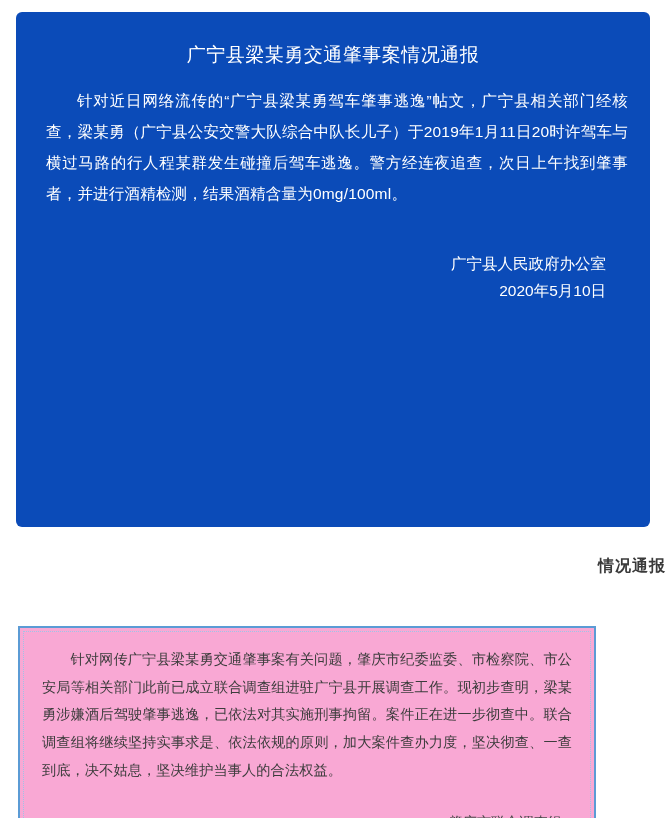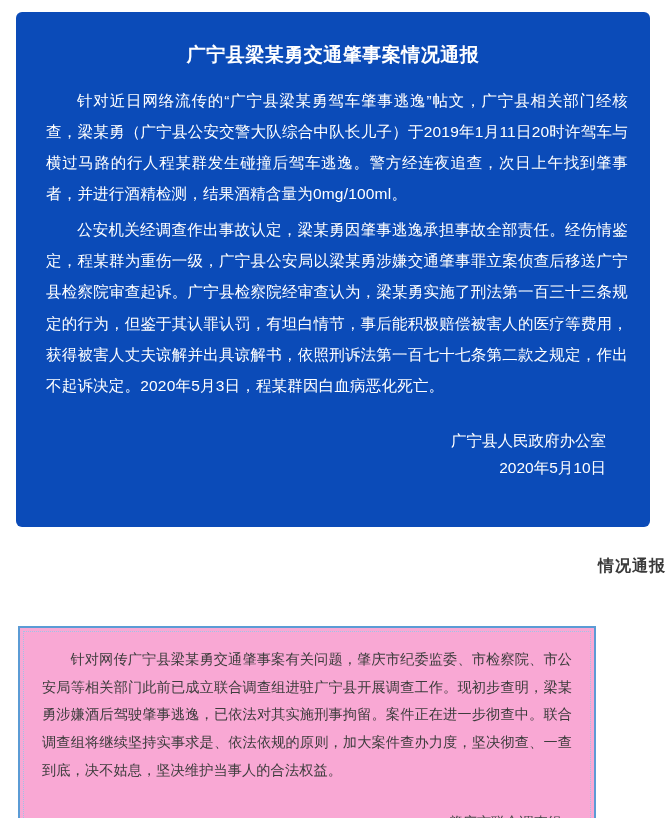--- a/index.html
+++ b/index.html
@@ -26,40 +26,40 @@
     background: #0b4bb8;
     border-radius: 6px;
     box-sizing: border-box;
     padding: 18px 22px 10px 22px;
     overflow: hidden;
   }
 
   #blue-title {
     color: #ffffff;
     font-size: 19px;
-    font-weight: bold;
+    font-weight: normal;
     text-align: center;
     letter-spacing: 0.5px;
     margin: 12px 0 16px 0;
     line-height: 1.4;
   }
 
   .blue-para {
     color: #ffffff;
     font-size: 15.5px;
     line-height: 2.02;
     text-align: justify;
     text-justify: inter-ideograph;
     text-indent: 2em;
     margin: 0 0 4px 8px;
     letter-spacing: 0.2px;
   }
 
   #blue-signature {
-    margin-top: 25px;
+    margin-top: 40px;
     text-align: right;
     color: #ffffff;
     font-size: 15.5px;
     line-height: 1.75;
     padding-right: 22px;
   }
   #blue-signature div { white-space: nowrap; }
 
   
   #lower-section {
@@ -126,21 +126,20 @@
 </style>
 </head>
 <body>
 
 <div id="blue-card">
 
   <div id="blue-title">广宁县梁某勇交通肇事案情况通报</div>
 
   <p class="blue-para">针对近日网络流传的“广宁县梁某勇驾车肇事逃逸”帖文，广宁县相关部门经核查，梁某勇（广宁县公安交警大队综合中队长儿子）于2019年1月11日20时许驾车与横过马路的行人程某群发生碰撞后驾车逃逸。警方经连夜追查，次日上午找到肇事者，并进行酒精检测，结果酒精含量为0mg/100ml。</p>
 
-  <p class="blue-para">公安机关经调查作出事故认定，梁某勇因肇事逃逸承担事故全部责任。经伤情鉴定，程某群为重伤一级，广宁县公安局以梁某勇涉嫌交通肇事罪立案侦查后移送广宁县检察院审查起诉。广宁县检察院经审查认为，梁某勇实施了刑法第一百三十三条规定的行为，但鉴于其认罪认罚，有坦白情节，事后能积极赔偿被害人的医疗等费用，获得被害人丈夫谅解并出具谅解书，依照刑诉法第一百七十七条第二款之规定，作出不起诉决定。2020年5月3日，程某群因白血病恶化死亡。</p>
 
   <div id="blue-signature">
     <div>广宁县人民政府办公室</div>
     <div>2020年5月10日</div>
   </div>
 
 </div>
 
 <div id="lower-section">
 

